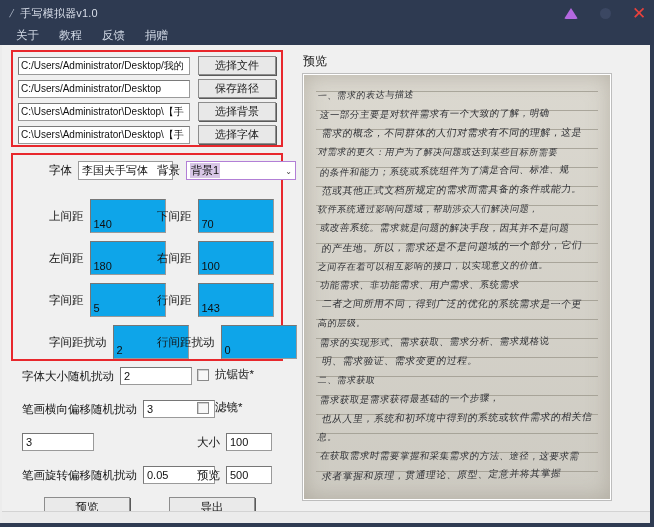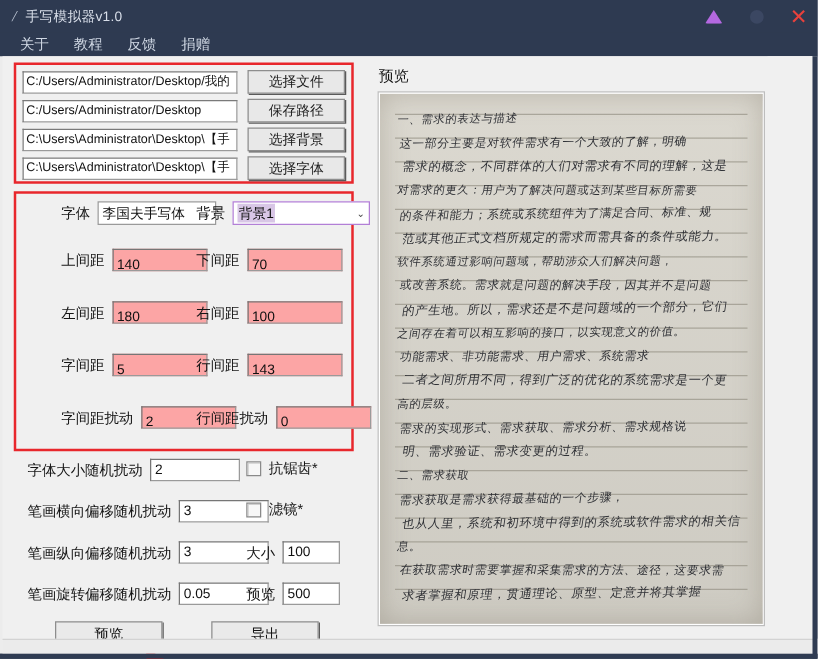--- a/index.html
+++ b/index.html
@@ -138,26 +138,26 @@
   }
   .prow { position: absolute; left: 0; width: 268px; height: 22px; }
   .prow .cellL { position: absolute; left: 8px; display: flex; align-items: center; margin-left: 28px; }
   .prow .cellR { position: absolute; left: 144px; display: flex; align-items: center; }
   .plabel {
     font-size: 11.5px; color: #141414; white-space: nowrap;
     margin-right: 6px;
   }
   .pinput {
     width: 76px; height: 18px;
-    background: #fca5a5;
+    background: #0ea5e9;
     border: 1px solid #9a9a9a;
     border-top-color: #767676;
     border-left-color: #767676;
     font-size: 11px; color: #101010;
-    padding: 4px 3px; line-height: 16px;
+    padding: 16px 3px; line-height: 16px;
     white-space: nowrap; overflow: hidden;
   }
   .combo {
     height: 19px;
     background: #fff;
     border: 1px solid #9a9a9a;
     display: flex; align-items: center;
     font-size: 11px; color: #101010;
     padding-left: 3px;
     position: relative;
@@ -411,21 +411,20 @@
               <div class="linput w80">3</div>
             </div>
             <div class="rcell">
               <div class="chk"></div>
               <span class="chk-label">滤镜*</span>
             </div>
           </div>
 
           <div class="lrow" style="top:66px">
             <div class="lcell">
-              <span class="llabel">笔画纵向偏移随机扰动</span>
               <div class="linput w80">3</div>
             </div>
             <div class="rcell">
               <span class="llabel">大小</span>
               <div class="linput w50">100</div>
             </div>
           </div>
 
           <div class="lrow" style="top:99px">
             <div class="lcell">

